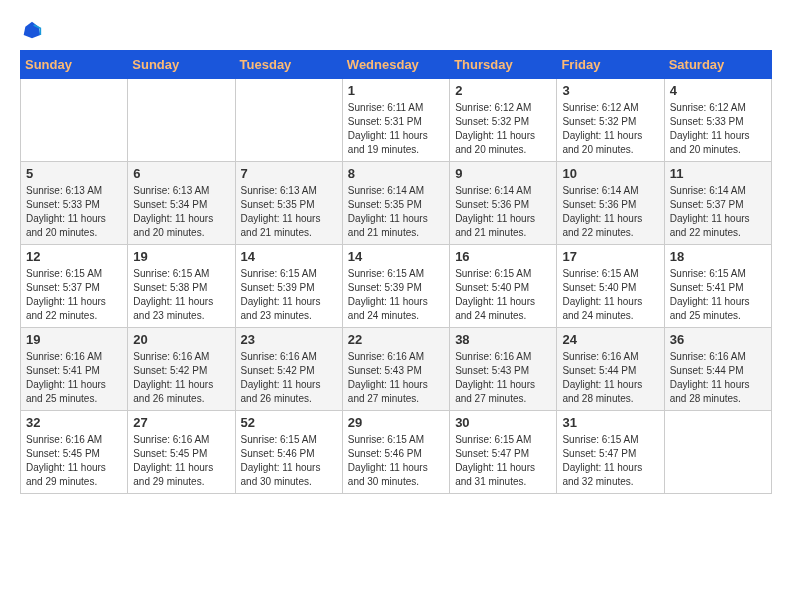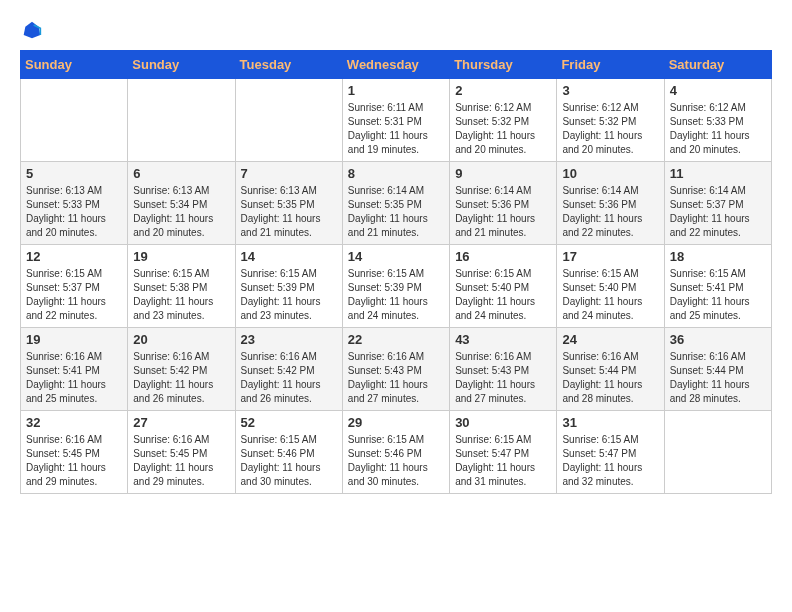--- a/index.html
+++ b/index.html
@@ -278,21 +278,21 @@
 and 26 minutes.</div>
         </td>
         <td>
           <span class="day-number">22</span>
           <div class="cell-info" style="white-space: pre-line;">Sunrise: 6:16 AM
 Sunset: 5:43 PM
 Daylight: 11 hours
 and 27 minutes.</div>
         </td>
         <td>
-          <span class="day-number">43</span>
+          <span class="day-number">38</span>
           <div class="cell-info" style="white-space: pre-line;">Sunrise: 6:16 AM
 Sunset: 5:43 PM
 Daylight: 11 hours
 and 27 minutes.</div>
         </td>
         <td>
           <span class="day-number">24</span>
           <div class="cell-info" style="white-space: pre-line;">Sunrise: 6:16 AM
 Sunset: 5:44 PM
 Daylight: 11 hours

